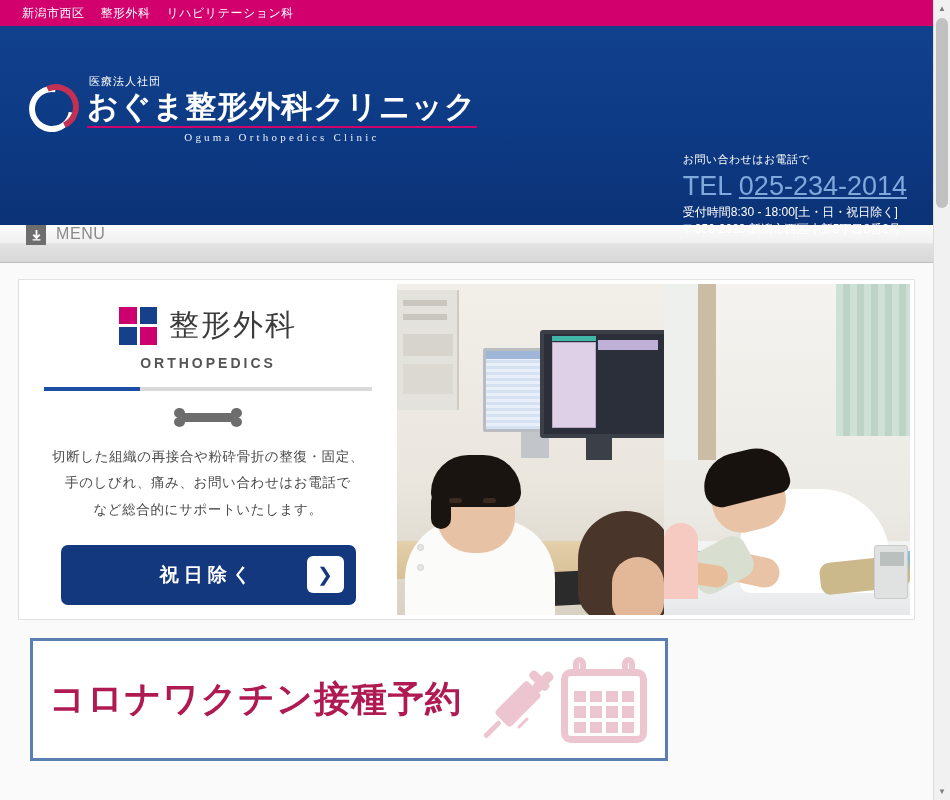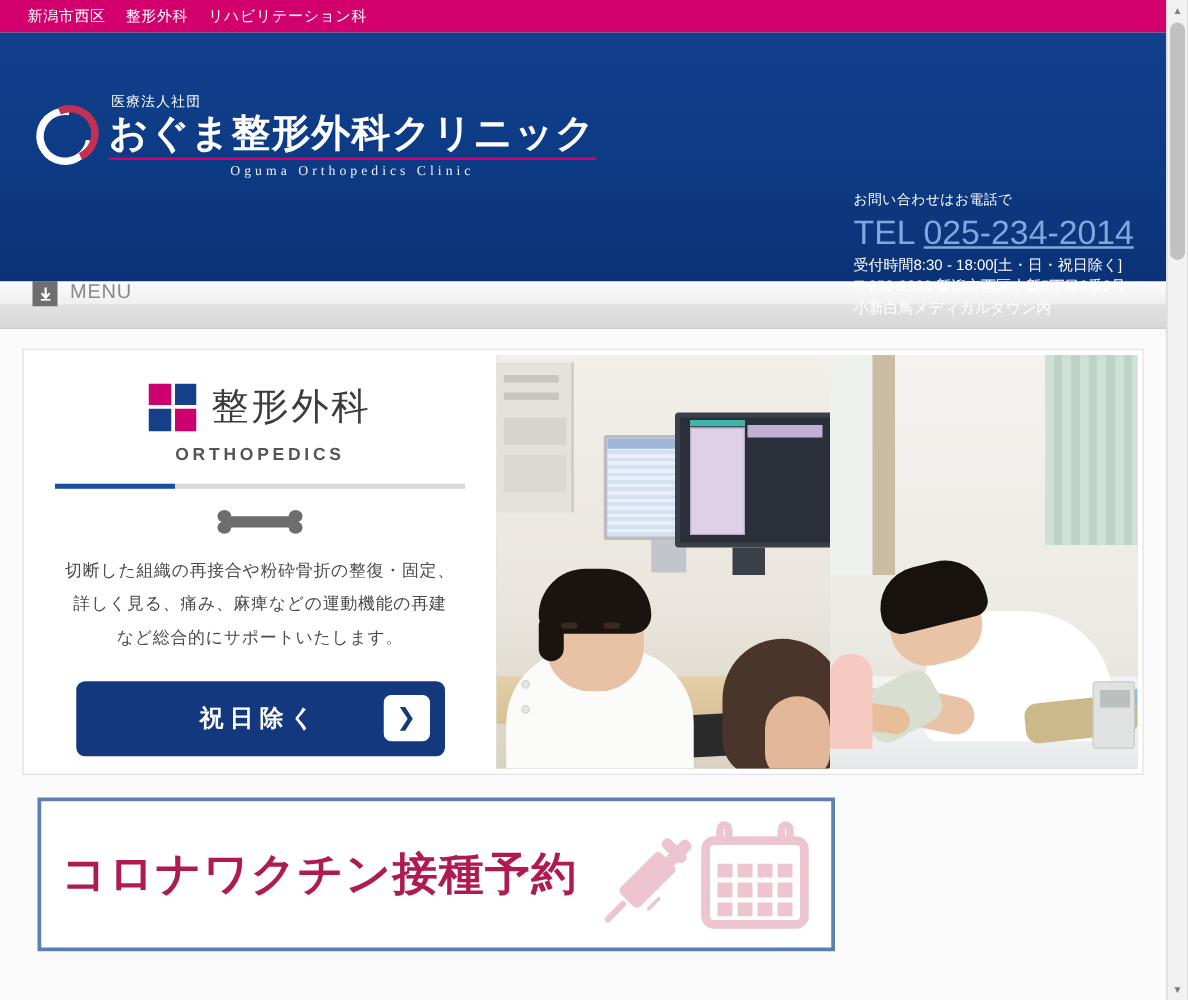--- a/index.html
+++ b/index.html
@@ -6,21 +6,21 @@
   * { box-sizing: border-box; margin: 0; padding: 0; }
   html, body {
     width: 950px; height: 800px;
     font-family: "Liberation Sans", "DejaVu Sans", sans-serif;
     background: #ffffff;
     overflow: hidden;
   }
   #page {
     position: relative;
     width: 950px; height: 800px;
-    background: #a16207;
+    background: #15803d;
     overflow: hidden;
   }
   
   #viewport {
     position: absolute; left: 0; top: 0;
     width: 933px; height: 800px;
     overflow: hidden;
     background: #fafafa;
   }
 
@@ -431,21 +431,20 @@
       </div>
 
       <div class="contact">
         <div class="c-lead">お問い合わせはお電話で</div>
         <div class="c-tel">
           <span>TEL</span>
           <span class="num">025-234-2014</span>
         </div>
         <div class="c-line">受付時間8:30 - 18:00[土・日・祝日除く]</div>
         <div class="c-line">〒950-2023 新潟市西区小新5丁目8番9号</div>
-        <div class="c-line">小新白鳥メディカルタウン内</div>
       </div>
     </div>
 
     <div class="menubar">
       <span class="menu-icon">
         <svg width="13" height="13" viewBox="0 0 13 13" aria-hidden="true">
           <path d="M6.5 1 V8.2 M3.3 5.6 L6.5 9.2 L9.7 5.6" stroke="#ffffff" stroke-width="1.8" fill="none"></path>
           <rect x="2.6" y="10.2" width="7.8" height="1.3" fill="#ffffff"></rect>
         </svg>
       </span>
@@ -477,21 +476,21 @@
           <div class="bone">
             <span class="bar"></span>
             <span class="knob k1"></span>
             <span class="knob k2"></span>
             <span class="knob k3"></span>
             <span class="knob k4"></span>
           </div>
 
           <div class="promo-desc">
             <div>切断した組織の再接合や粉砕骨折の整復・固定、</div>
-            <div>詳しく見る、痛み、麻痺などの運動機能の再建</div>
+            <div>手のしびれ、痛み、お問い合わせはお電話で</div>
             <div>など総合的にサポートいたします。</div>
           </div>
 
           <div class="cta">
             <span class="cta-label">祝日除く</span>
             <span class="cta-arrow">❯</span>
           </div>
         </div>
 
         <div class="promo-photo">

